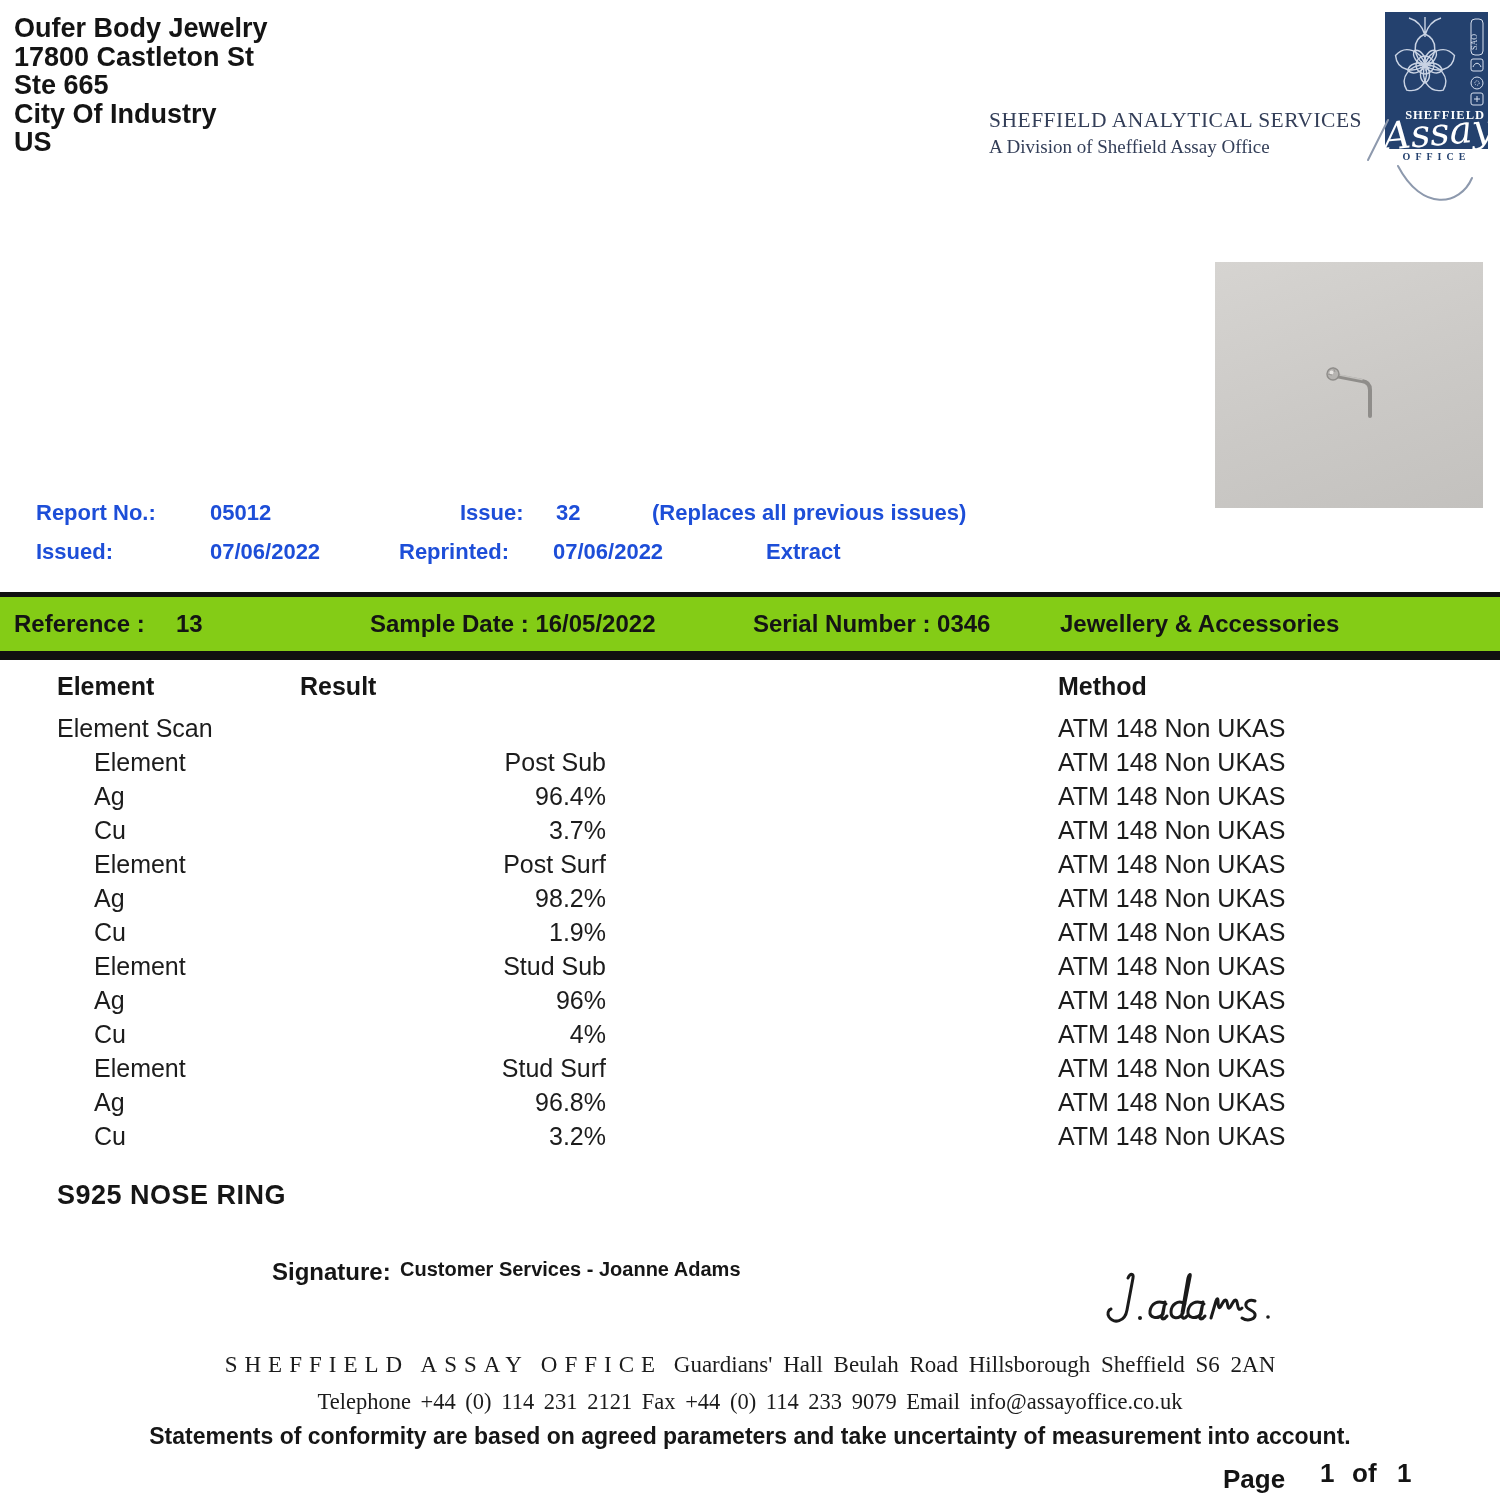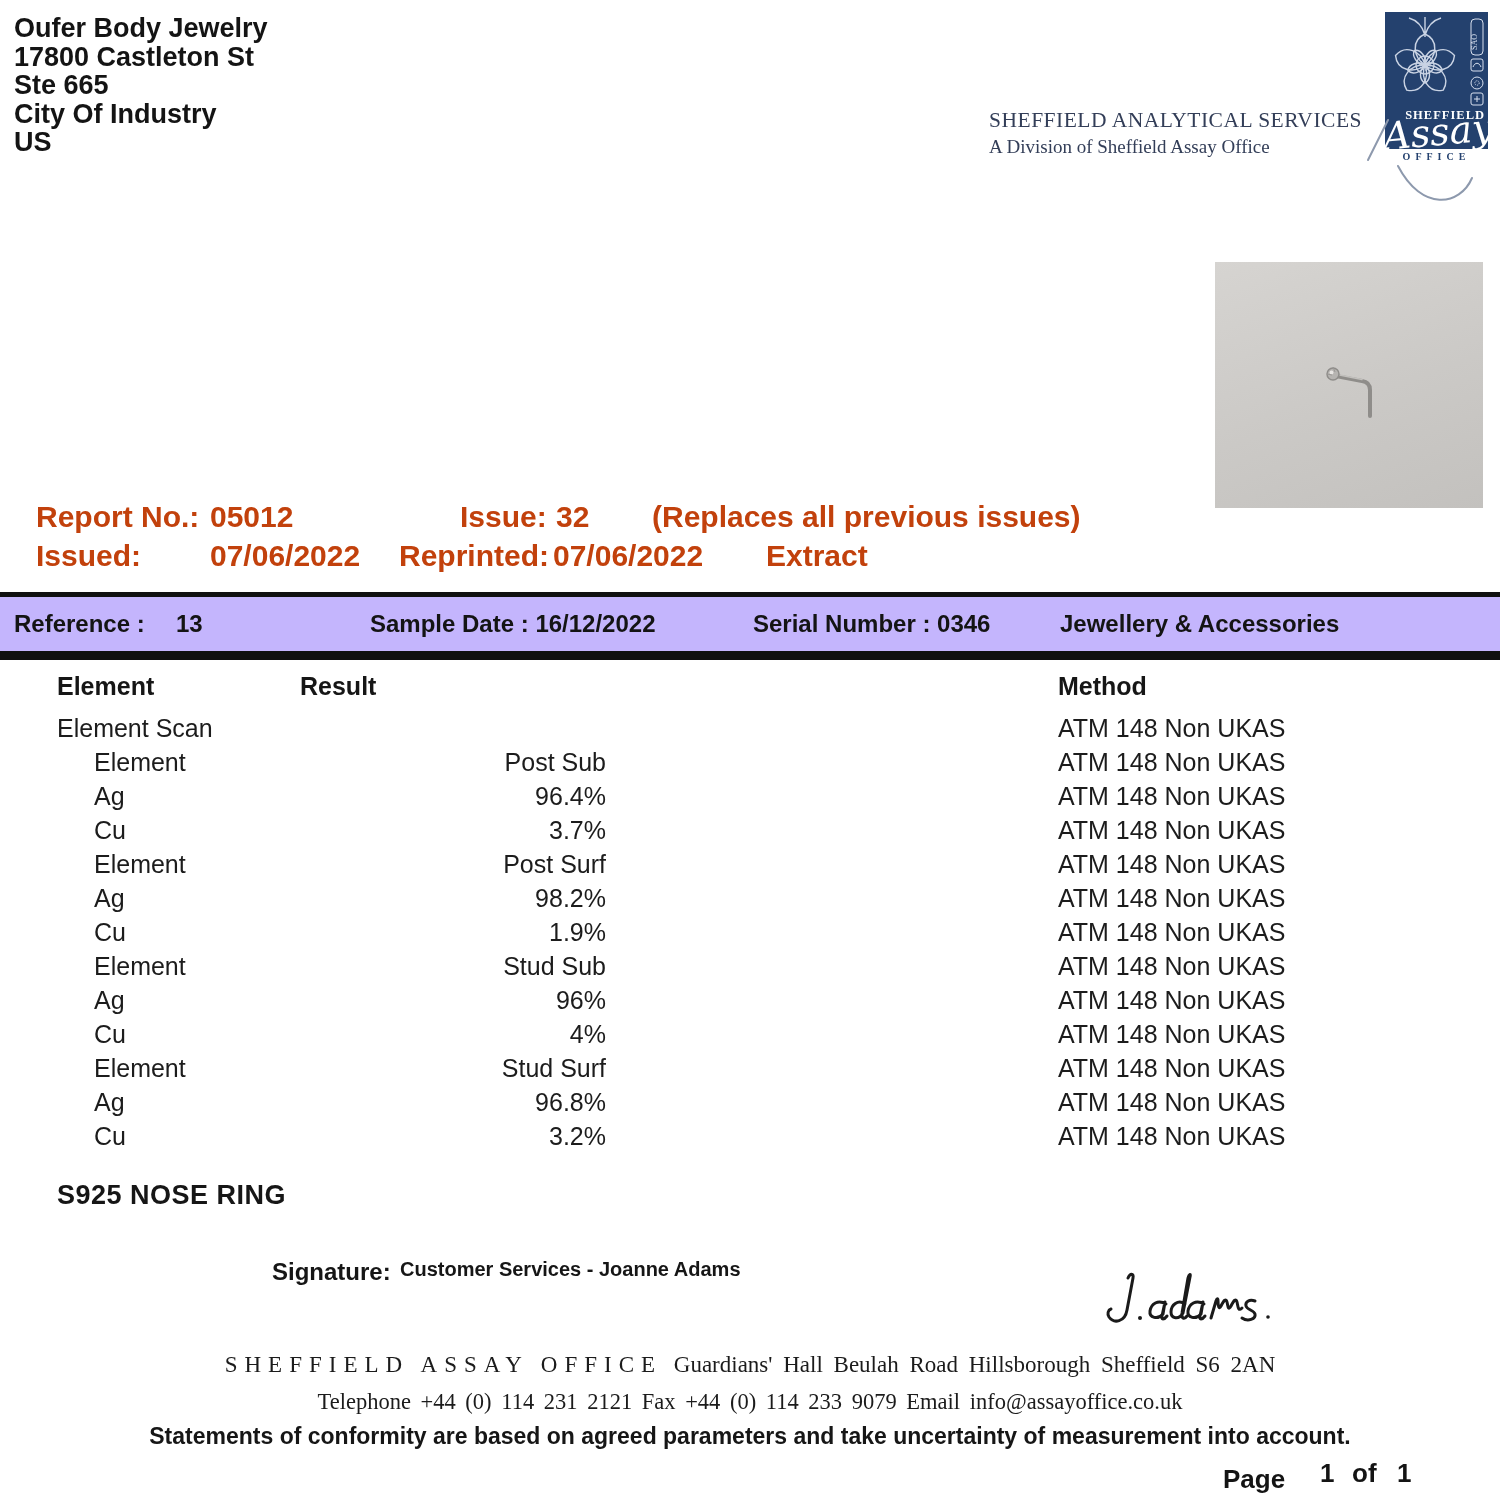--- a/index.html
+++ b/index.html
@@ -24,25 +24,25 @@
   .logo-office{position:absolute;bottom:0;left:0;right:0;height:15px;background:#ffffff;
                color:#24416e;font-family:"Liberation Serif",serif;font-weight:bold;font-size:10px;
                letter-spacing:5px;text-align:center;line-height:15px;}
   .flourish{left:1340px;top:108px;width:160px;height:110px;}
 
   
   .photo{left:1215px;top:262px;width:268px;height:246px;
          background:linear-gradient(160deg,#d6d4d1 0%,#cbc9c6 55%,#c3c1be 100%);}
 
   
-  .ri{position:absolute;font-size:30px;font-weight:bold;white-space:nowrap;color:#c2410c;}
+  .ri{position:absolute;font-size:22px;font-weight:bold;white-space:nowrap;color:#1d4ed8;}
 
   
   .rule-thin{left:0;right:0;top:592px;height:5px;background:#101010;}
-  .grayband{left:0;right:0;top:597px;height:54px;background:#c4b5fd;}
+  .grayband{left:0;right:0;top:597px;height:54px;background:#84cc16;}
   .rule-thick{left:0;right:0;top:651px;height:9px;background:#101010;}
   .bar-text{position:absolute;top:0;height:54px;line-height:54px;font-size:24px;font-weight:bold;
             white-space:nowrap;color:#141414;}
 
   
   .th{position:absolute;font-size:25px;font-weight:bold;white-space:nowrap;}
   .trow{position:absolute;left:0;width:1500px;height:34px;}
   .c-el{position:absolute;left:57px;top:0;font-size:25px;white-space:nowrap;color:#1c1c1c;}
   .c-el.ind{left:94px;}
   .c-res{position:absolute;left:300px;top:0;width:306px;text-align:right;font-size:25px;color:#1c1c1c;}
@@ -161,21 +161,21 @@
   <span class="ri" style="left:36px;top:539px;">Issued:</span>
   <span class="ri" style="left:210px;top:539px;">07/06/2022</span>
   <span class="ri" style="left:399px;top:539px;">Reprinted:</span>
   <span class="ri" style="left:553px;top:539px;">07/06/2022</span>
   <span class="ri" style="left:766px;top:539px;">Extract</span>
 
   <div class="abs rule-thin"></div>
   <div class="abs grayband">
     <span class="bar-text" style="left:14px;">Reference :</span>
     <span class="bar-text" style="left:176px;">13</span>
-    <span class="bar-text" style="left:370px;">Sample Date : 16/12/2022</span>
+    <span class="bar-text" style="left:370px;">Sample Date : 16/05/2022</span>
     <span class="bar-text" style="left:753px;">Serial Number : 0346</span>
     <span class="bar-text" style="left:1060px;">Jewellery &amp; Accessories</span>
   </div>
   <div class="abs rule-thick"></div>
 
   <span class="th" style="left:57px;top:672px;">Element</span>
   <span class="th" style="left:300px;top:672px;width:306px;">Result</span>
   <span class="th" style="left:1058px;top:672px;">Method</span>
 
   <div class="trow" style="top:714px">

